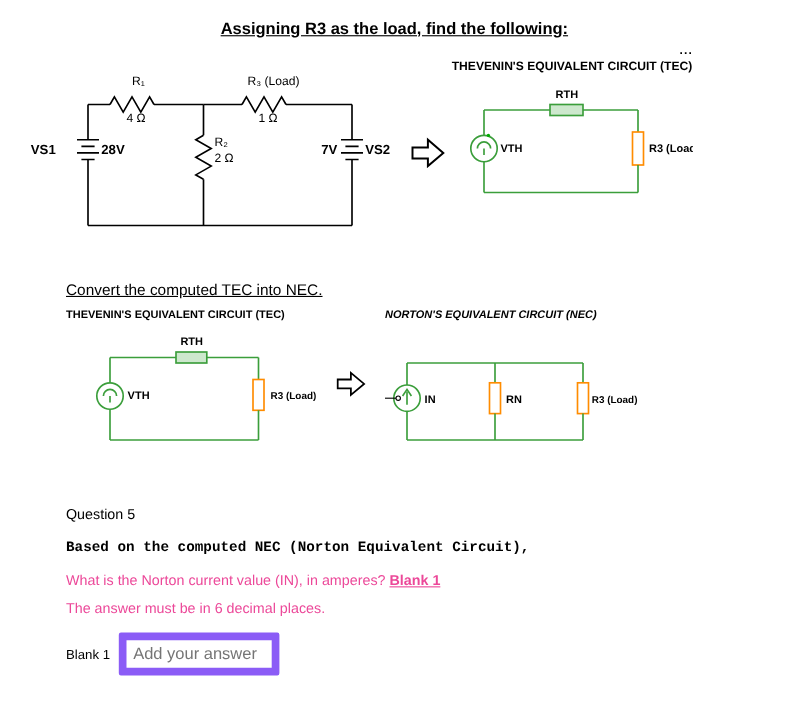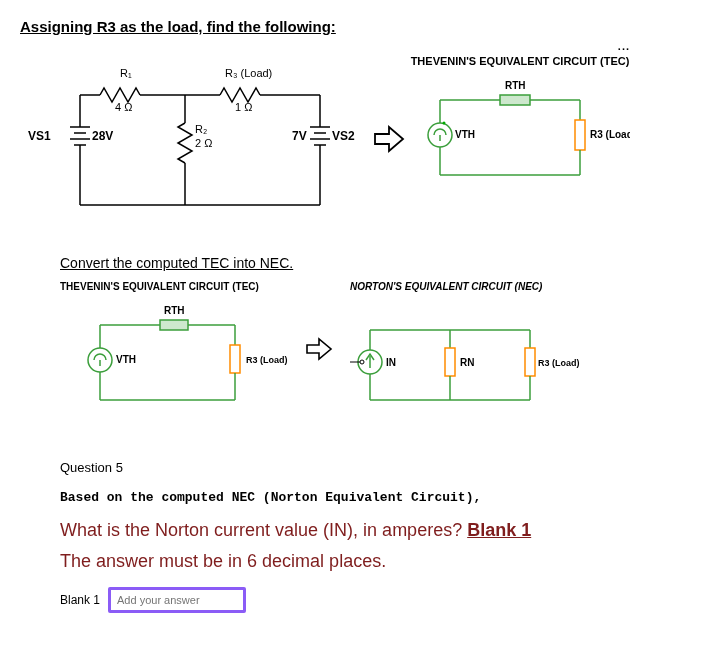--- a/index.html
+++ b/index.html
@@ -10,20 +10,21 @@
     color: #000;
     width: 717px;
     box-sizing: border-box;
     background: #fff;
   }
   .main-heading {
     font-weight: bold;
     text-decoration: underline;
     font-size: 15px;
     margin-bottom: 20px;
+    text-align: center;
   }
   .top-row {
     display: flex;
     align-items: center;
     margin-bottom: 30px;
   }
   .circuit-box {
     position: relative;
   }
   .orig-circuit {
@@ -75,41 +76,41 @@
     color: #000000;
   }
   .q-bold {
     font-weight: bold;
     margin: 0 0 15px 40px;
     font-size: 13px;
     font-family: Liberation Mono, monospace;
   }
   .q-text {
     margin: 10px 0 6px 40px;
-    font-size: 18px;
-    color: #7f1d1d;
+    font-size: 13px;
+    color: #ec4899;
   }
   .blank-underline {
     font-weight: bold;
     text-decoration: underline;
   }
   .answer-row {
     margin: 15px 0 0 40px;
     display: flex;
     align-items: center;
   }
   .blank-label {
     font-size: 12px;
     margin-right: 8px;
   }
   .answer-input {
-    border: 3px solid #8b5cf6;
+    border: 7px solid #8b5cf6;
     border-radius: 2px;
     padding: 4px 6px;
-    font-size: 11px;
+    font-size: 15px;
     width: 120px;
     color: #999;
   }
   svg text { font-family: Arial, sans-serif; }
   .ellipsis {
     position: absolute;
     top: -15px;
     right: 0;
     font-weight: bold;
     letter-spacing: 1px;

